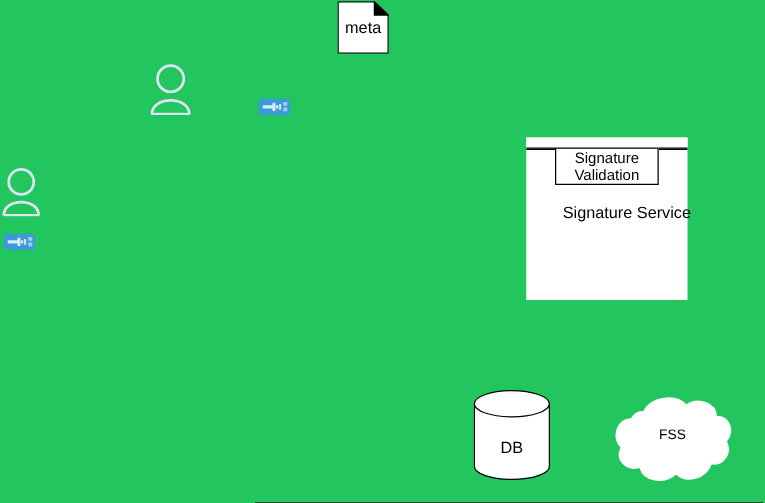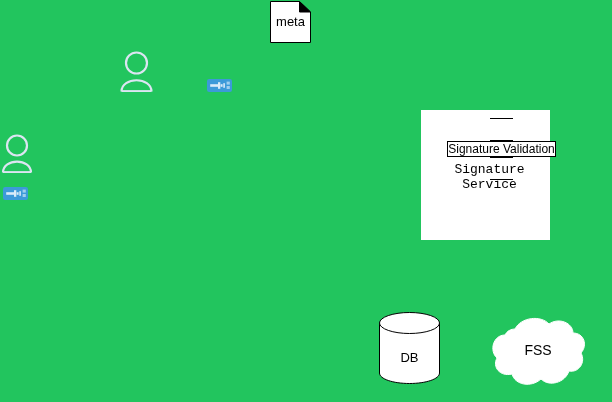--- a/index.html
+++ b/index.html
@@ -66,28 +66,27 @@
   #sig-service-strip {
     position: absolute;
     left: 0;
     top: 0;
     width: 100%;
     height: 8px;
     background: #ffffff;
   }
   #sig-row {
     position: absolute;
-    left: 16px;
+    left: 0;
     top: 8px;
     width: 100%;
     height: 39px;
     box-sizing: border-box;
     display: flex;
-    align-items: center;
-    flex-direction: column;
+    align-items: flex-start;
   }
   .sig-pad {
     width: 23px;
     flex: 0 0 23px;
     border-top: 1px solid #000000;
     border-bottom: 1px solid #000000;
     box-sizing: border-box;
     background: #ffffff;
   }
   #sig-validation-cell {
@@ -101,28 +100,28 @@
     text-align: center;
   }
   #sig-validation-label {
     color: #000000;
     font-size: 12px;
     line-height: 14px;
     font-family: "Liberation Sans", sans-serif;
   }
   #sig-service-title {
     position: absolute;
-    left: 4px;
+    left: 16px;
     top: 52px;
     width: 100%;
     text-align: center;
     color: #000000;
     font-size: 13px;
     line-height: 15px;
-    font-family: Liberation Mono, monospace;
+    font-family: Liberation Sans, sans-serif;
   }
 
   
   #db-node {
     position: absolute;
     left: 379px;
     top: 312px;
     width: 61px;
     height: 72px;
   }
@@ -147,21 +146,21 @@
     height: 72px;
   }
   #fss-node svg { display: block; }
   #fss-label {
     position: absolute;
     left: 0;
     top: 27px;
     width: 98px;
     text-align: center;
     color: #000000;
-    font-size: 14px;
+    font-size: 11px;
     font-family: "Liberation Sans", sans-serif;
   }
 </style>
 </head>
 <body>
 
 <div id="canvas">
 
   <div class="actor" style="left:119px; top:50px; width:35px; height:42px;">
     <svg width="35" height="42" viewBox="0 0 35 42" aria-hidden="true">

